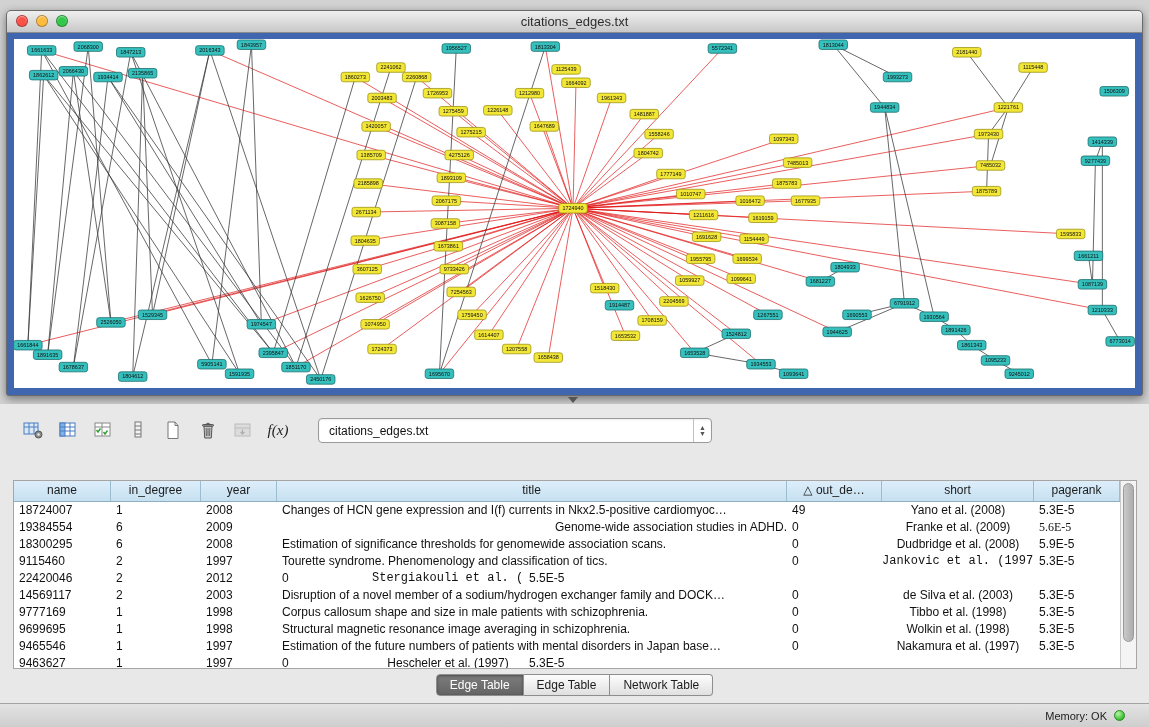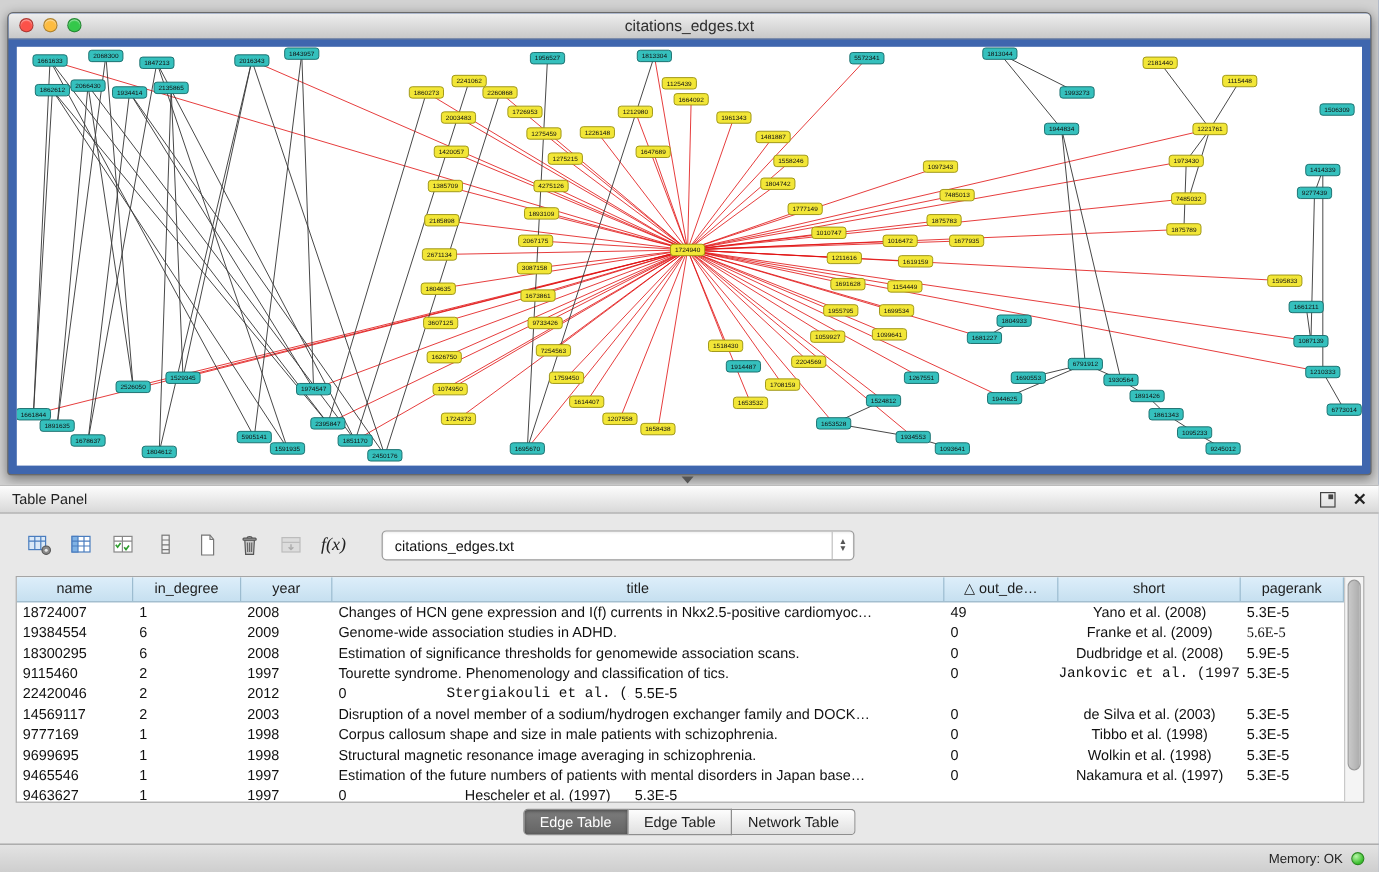--- a/index.html
+++ b/index.html
@@ -119,21 +119,21 @@
   .seg-btn:last-child { border-radius:0 4px 4px 0; }
   .seg-btn.active {
     background:linear-gradient(#7d7d7d,#646464); color:#fff;
     box-shadow:inset 0 1px 3px rgba(0,0,0,.4);
   }
 
   .status-bar {
     position:absolute; left:0; bottom:0; width:1149px; height:24px; box-sizing:border-box;
     background:linear-gradient(#e3e3e3,#cecece);
     border-top:1px solid #a3a3a3;
-    display:flex; align-items:center; justify-content:flex-end; gap:7px; padding:0 12px;
+    display:flex; align-items:center; justify-content:flex-end; gap:7px; padding:0 24px;
   }
   .memory-text { font-size:11px; color:#222; }
   .mem-dot { width:11px; height:11px; border-radius:50%;
     background:radial-gradient(circle at 35% 30%, #b8f7a8, #3bbf2e 70%);
     border:1px solid #2c8a22; box-sizing:border-box; }
 </style>
 </head>
 <body>
 
 <div class="graph-window">
@@ -745,27 +745,20 @@
             <text x="840" y="242" text-anchor="middle" font-size="5.5" fill="#111111">1804933</text>
           </g>
         </g>
     </svg>
   </div>
 </div>
 
 <div class="splitter-handle"></div>
 
 <div class="table-panel">
-  <div class="panel-header">
-    <span class="panel-title">Table Panel</span>
-    <span class="panel-header-icons">
-      <span class="float-icon"></span>
-      <span class="close-x">✕</span>
-    </span>
-  </div>
 
   <div class="toolbar">
     <span class="tool-btn">
       <svg width="20" height="18" viewBox="0 0 20 18">
         <rect x="1" y="2" width="14" height="11" fill="#dbe9f7" stroke="#4a7dbf"></rect>
         <line x1="1" y1="6" x2="15" y2="6" stroke="#4a7dbf"></line>
         <line x1="6" y1="2" x2="6" y2="13" stroke="#4a7dbf"></line>
         <line x1="11" y1="2" x2="11" y2="13" stroke="#4a7dbf"></line>
         <circle cx="15.5" cy="13.5" r="3.5" fill="#8a8a8a" stroke="#555"></circle>
         <circle cx="15.5" cy="13.5" r="1.3" fill="#e8e8e8"></circle>
@@ -852,21 +845,21 @@
               <div class="td" style="width: 76px;">2008</div>
               <div class="td" style="width: 510px;">Changes of HCN gene expression and I(f) currents in Nkx2.5-positive cardiomyoc…</div>
               <div class="td" style="width: 95px;">49</div>
               <div class="td center" style="width: 152px;">Yano et al. (2008)</div>
               <div class="td" style="width: 86px; flex: 1 1 0%;">5.3E-5</div>
             </div>
             <div class="trow">
               <div class="td" style="width: 97px;">19384554</div>
               <div class="td" style="width: 90px;">6</div>
               <div class="td" style="width: 76px;">2009</div>
-              <div class="td" style="width: 510px;">Genome-wide association studies in ADHD.</div>
+              <div class="td" style="width: 510px; text-align: right;">Genome-wide association studies in ADHD.</div>
               <div class="td" style="width: 95px;">0</div>
               <div class="td center" style="width: 152px;">Franke et al. (2009)</div>
               <div class="td" style="width: 86px; flex: 1 1 0%; font-family: Liberation Serif, serif;">5.6E-5</div>
             </div>
             <div class="trow">
               <div class="td" style="width: 97px;">18300295</div>
               <div class="td" style="width: 90px;">6</div>
               <div class="td" style="width: 76px;">2008</div>
               <div class="td" style="width: 510px;">Estimation of significance thresholds for genomewide association scans.</div>
               <div class="td" style="width: 95px;">0</div>

